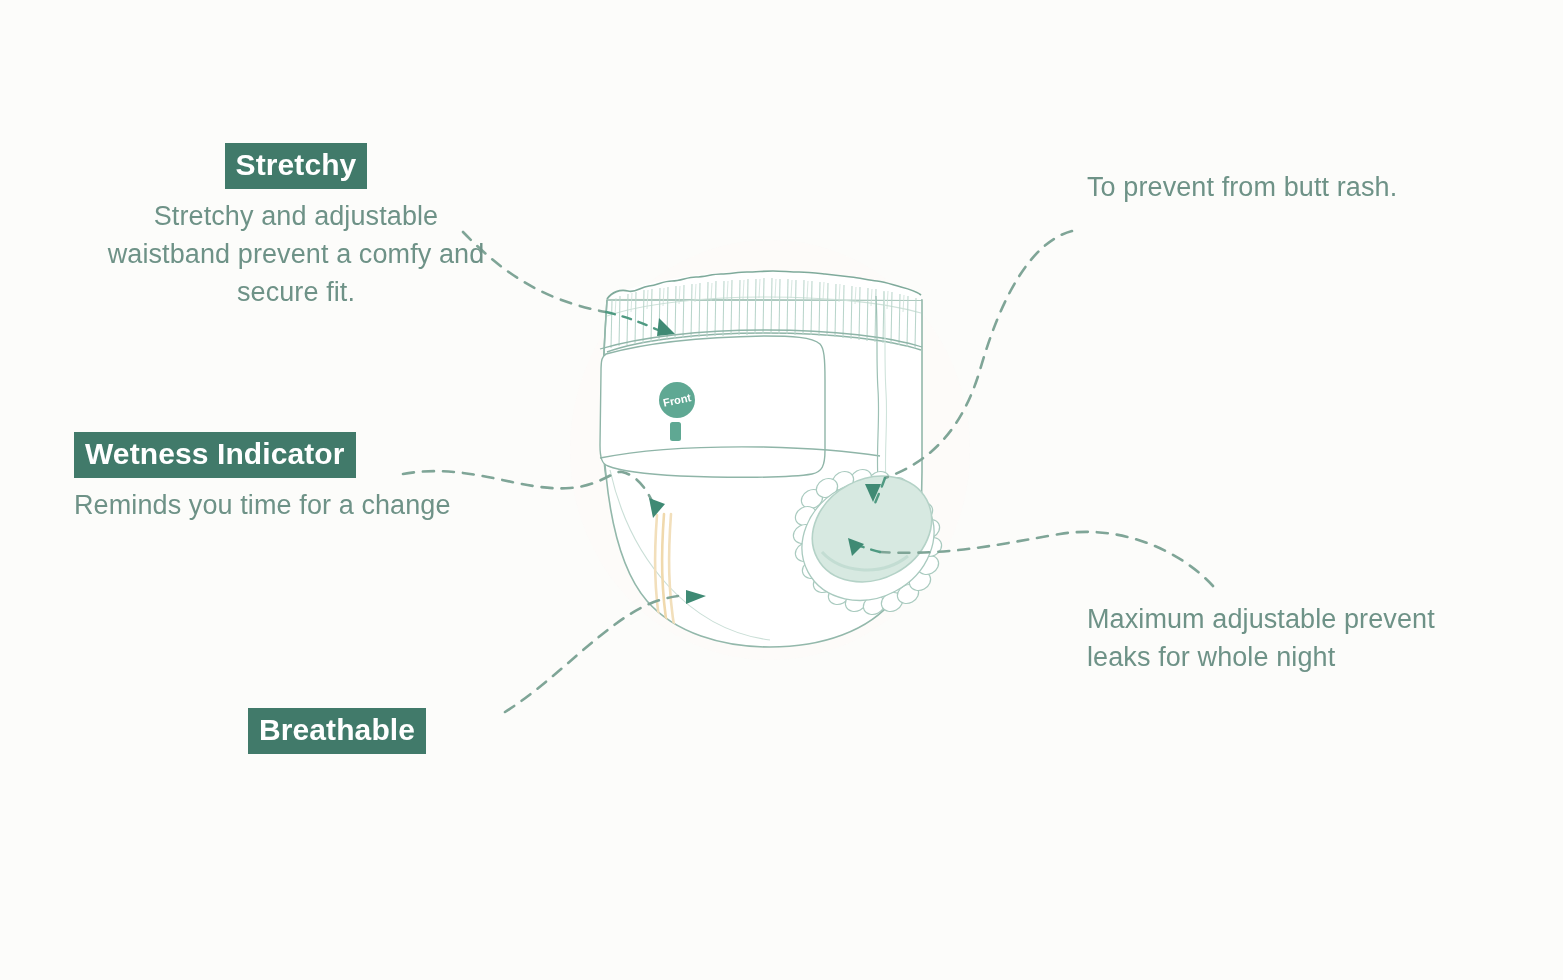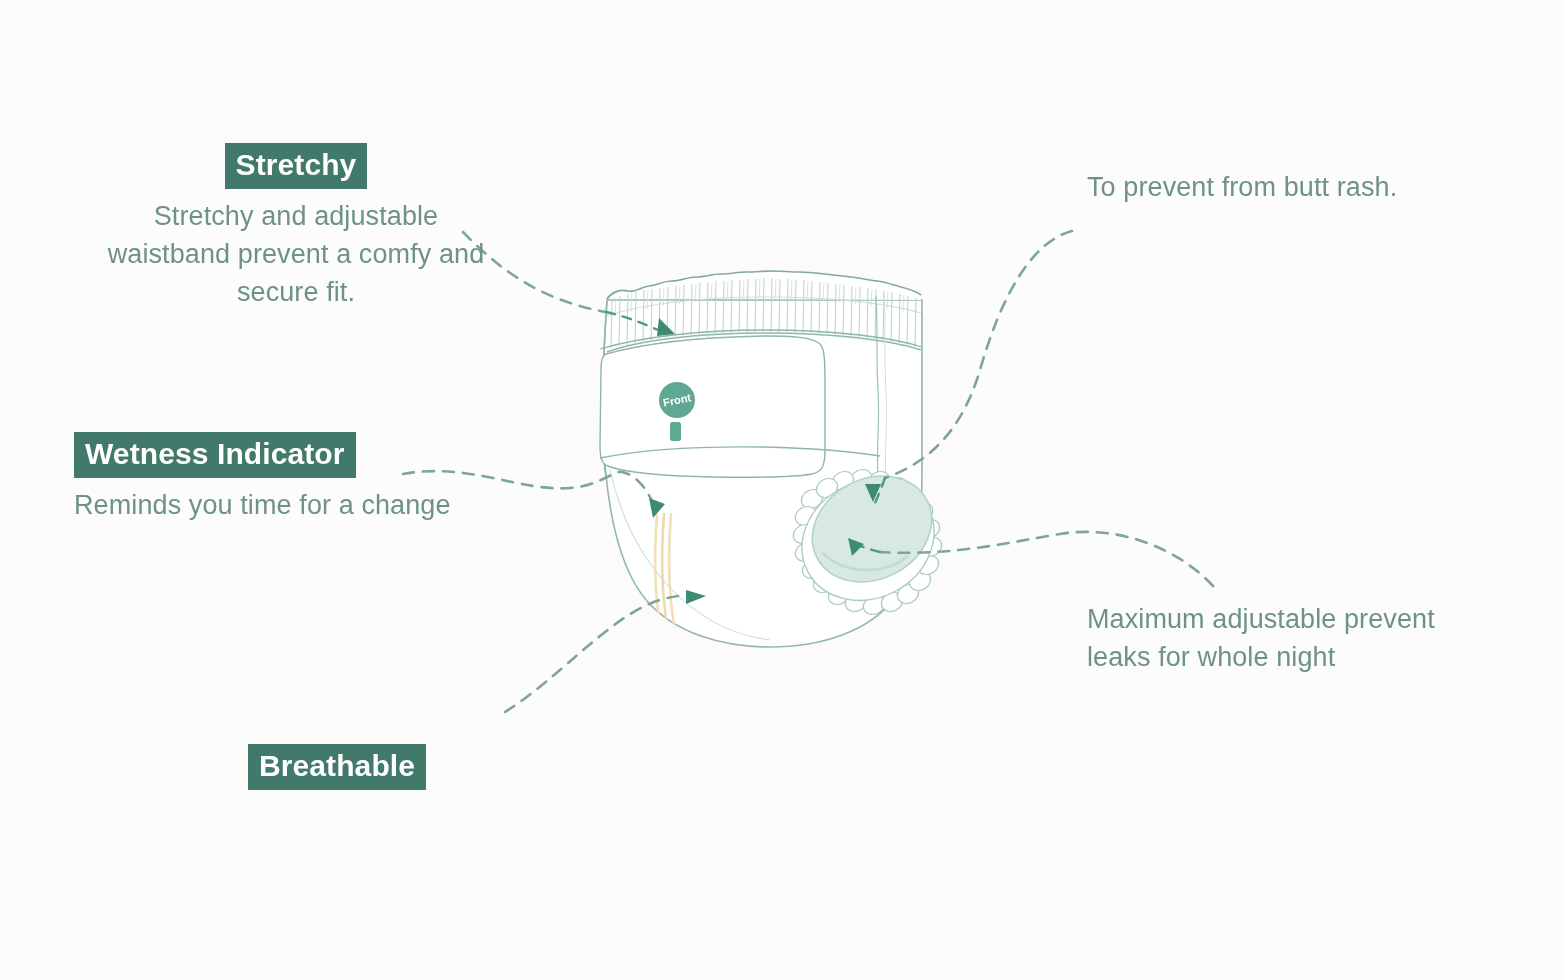--- a/index.html
+++ b/index.html
@@ -38,21 +38,21 @@
     color: #6e9287;
     font-size: 27px;
     line-height: 1.40;
     font-weight: 400;
     letter-spacing: 0.1px;
   }
 
   
   #c-stretchy  { left: 96px;   top: 143px;  width: 400px; text-align: center; }
   #c-wetness   { left: 52px;   top: 432px;  width: 400px; margin-left: 22px; }
-  #c-breathable{ left: 248px;  top: 708px;  width: 500px; margin-top: 36px; }
+  #c-breathable{ left: 248px;  top: 708px;  width: 500px; }
   #c-ultrasoft { left: 1087px; top: 160px;  width: 430px; }
   #c-absorbency{ left: 1087px; top: 592px;  width: 400px; }
 
   
   #art {
     position: absolute;
     left: 0; top: 0;
     width: 1563px;
     height: 980px;
     pointer-events: none;

